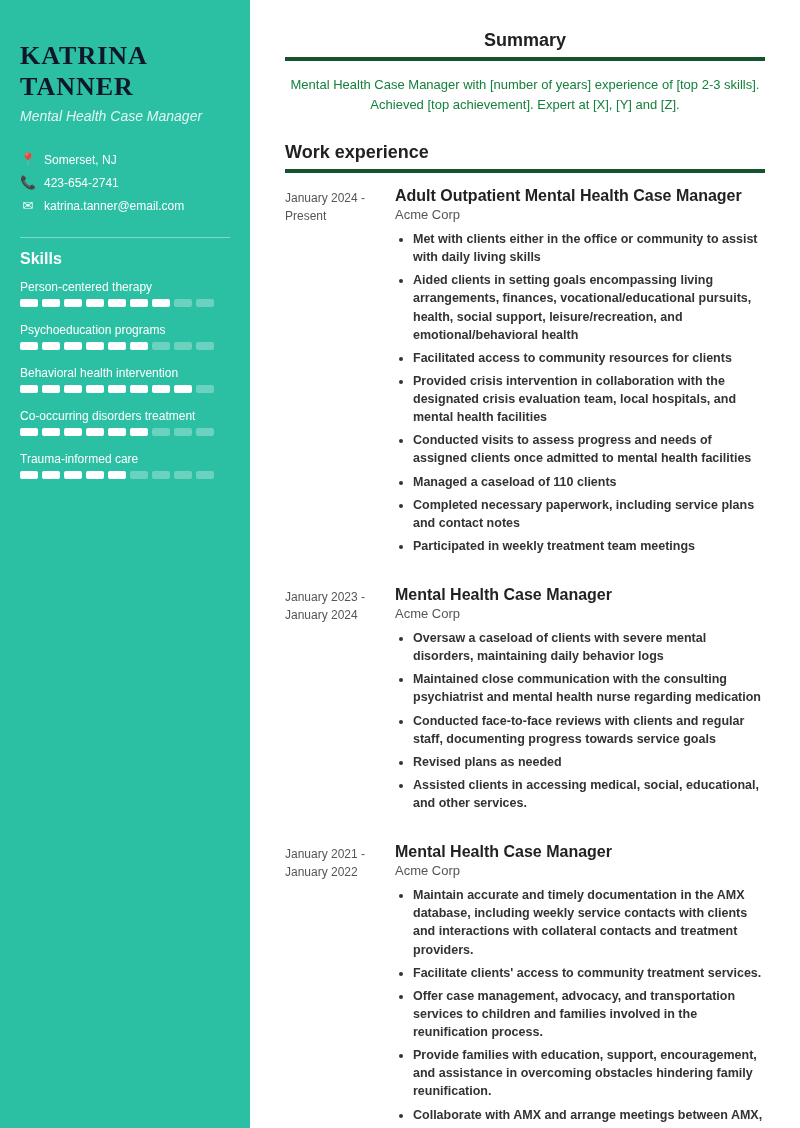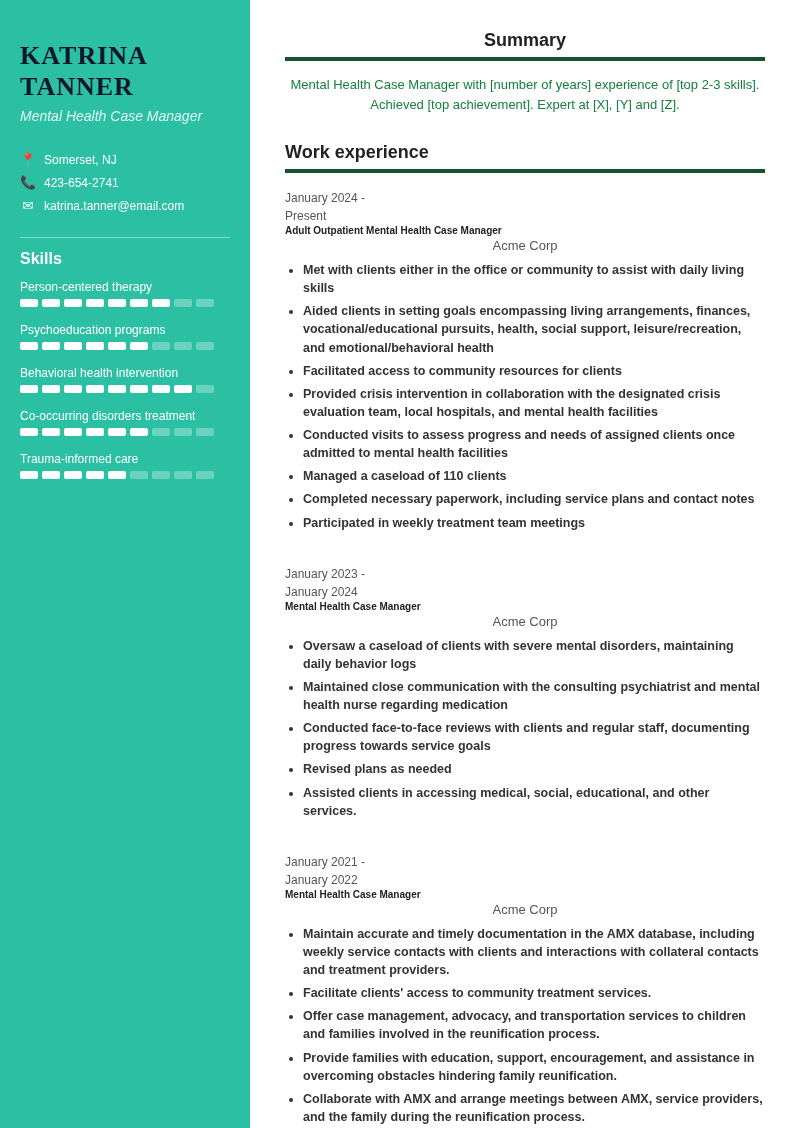--- a/index.html
+++ b/index.html
@@ -115,45 +115,44 @@
     .section-title.centered {
       text-align: center;
     }
 
     
     .work-section {
       margin-bottom: 24px;
     }
     .work-entry {
       display: flex;
-      flex-direction: column;
+      flex-direction: row;
       margin-bottom: 26px;
     }
     .work-date {
       width: 110px;
       flex-shrink: 0;
       font-size: 12px;
       color: #555;
       padding-top: 2px;
       line-height: 1.5;
     }
     .work-details {
       flex: 1;
     }
     .work-job-title {
-      font-size: 10px;
+      font-size: 16px;
       font-weight: bold;
       color: #222;
       margin-bottom: 2px;
     }
     .work-company {
       font-size: 13px;
       color: #555;
       margin-bottom: 8px;
-      text-align: center;
     }
     .work-bullets {
       list-style: disc;
       padding-left: 18px;
       font-weight: bold;
     }
     .work-bullets li {
       font-size: 12.5px;
       color: #333;
       margin-bottom: 5px;

